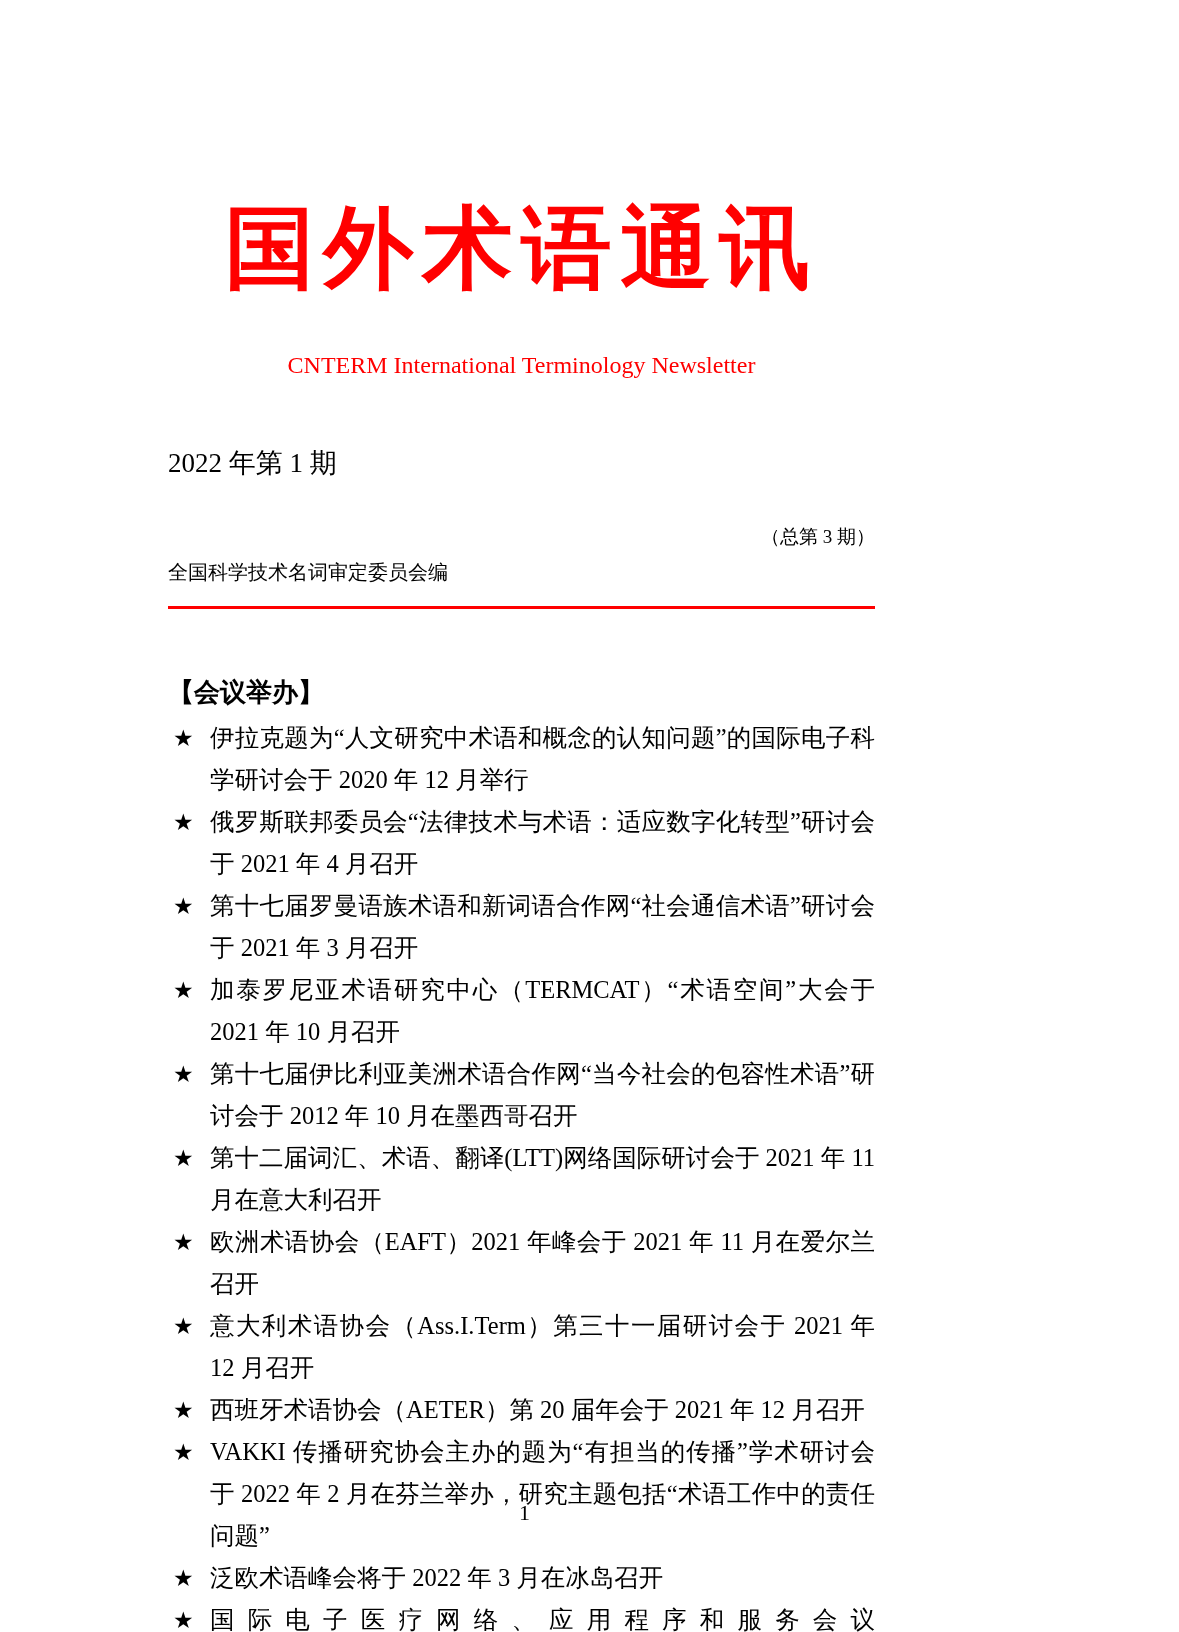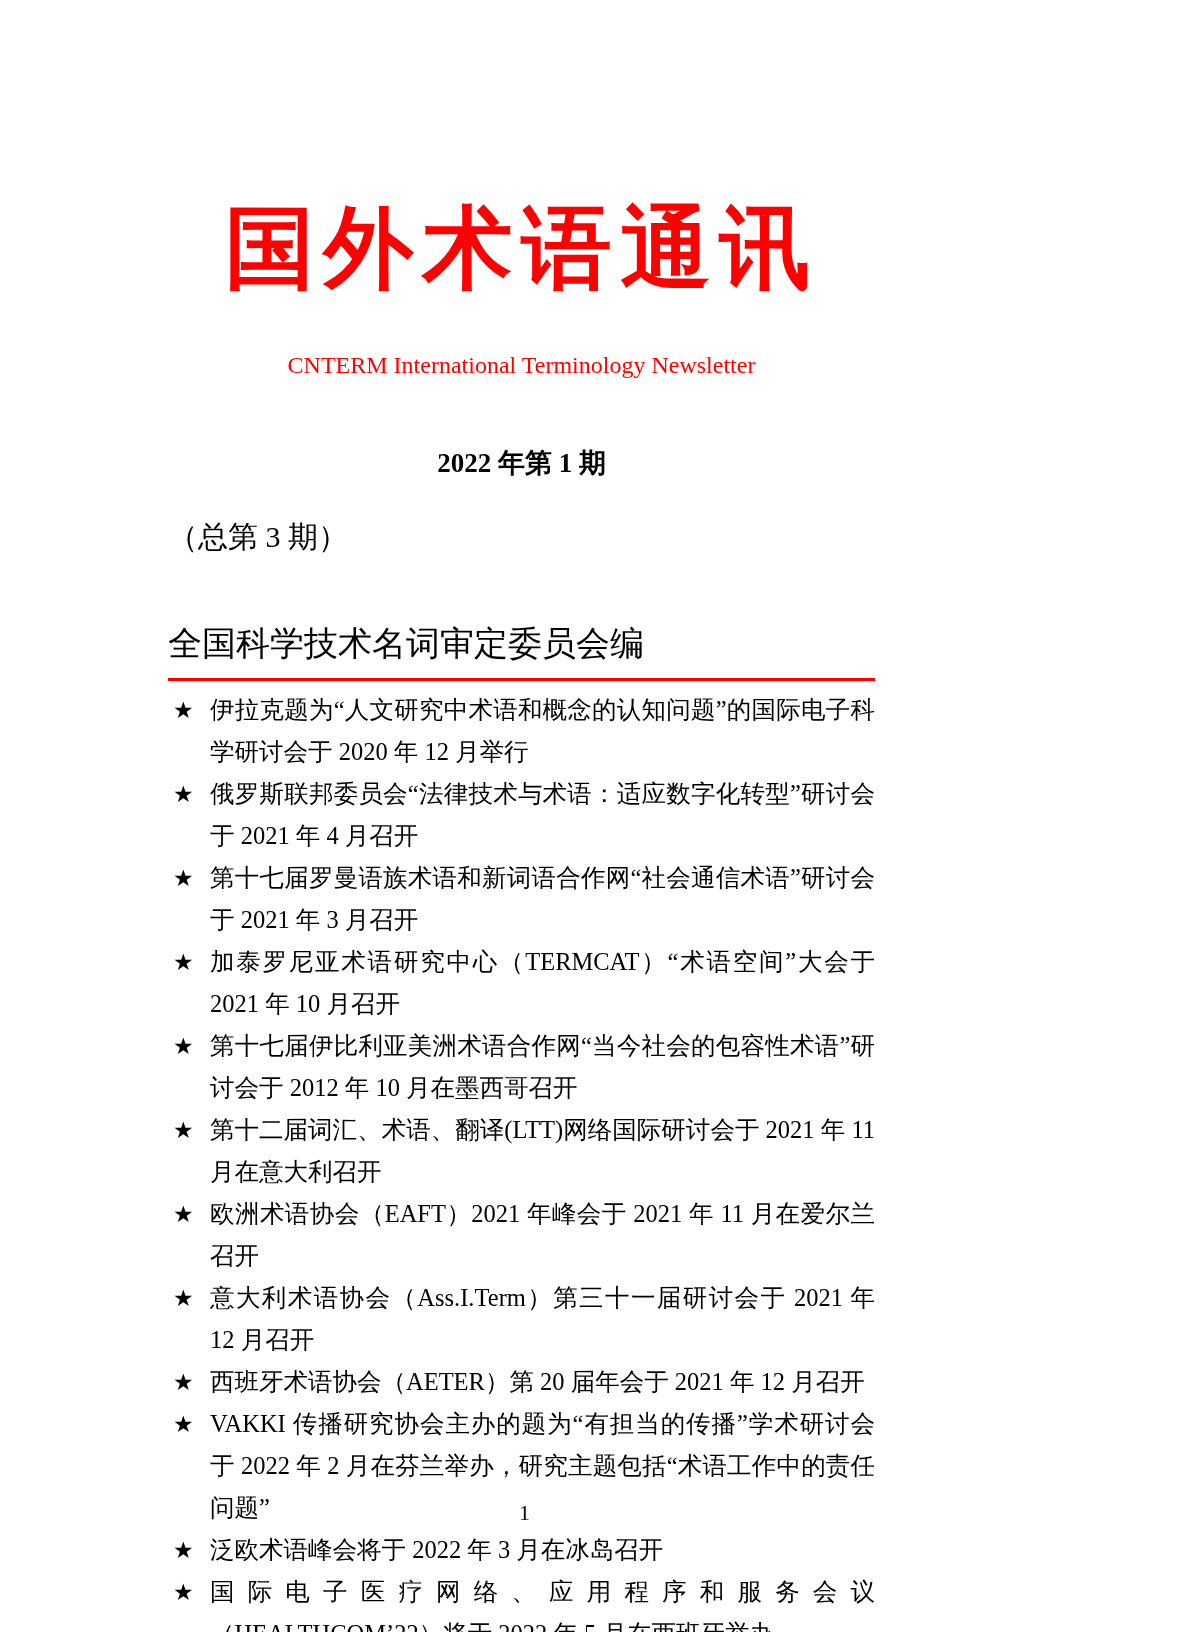--- a/index.html
+++ b/index.html
@@ -38,35 +38,32 @@
     line-height: 1.25;
     font-weight: normal;
     text-align: center;
     color: var(--accent);
     font-family: "Liberation Serif", "DejaVu Serif", serif;
   }
   .issue-line {
     margin-top: 66px;
     font-size: 27px;
     line-height: 34px;
-    text-align: center;
-    font-weight: bold;
   }
   .cumulative-line {
     margin-top: 40px;
-    font-size: 30px;
+    font-size: 19px;
     line-height: 34px;
-    text-align: left;
+    text-align: right;
   }
   .editor-row {
-    margin-top: 72px;
     display: flex;
     justify-content: space-between;
     align-items: baseline;
-    font-size: 34px;
+    font-size: 20px;
     line-height: 36px;
   }
   .red-rule {
     margin-top: 16px;
     height: 0;
     border: none;
     border-top: 3px solid var(--accent);
   }
   .section-heading {
     margin-top: 66px;
@@ -121,20 +118,21 @@
     <div class="issue-line">2022 年第 1 期</div>
 
     <div class="cumulative-line">（总第 3 期）</div>
 
     <div class="editor-row">
       <span>全国科学技术名词审定委员会编</span>
     </div>
 
     <div class="red-rule"></div>
 
+    <div class="section-heading">【会议举办】</div>
 
     <ul class="meeting-list">
         <li class="meeting-item">
           <span class="star">★</span>
           <span class="item-text">伊拉克题为“人文研究中术语和概念的认知问题”的国际电子科学研讨会于 2020 年 12 月举行</span>
         </li>
         <li class="meeting-item">
           <span class="star">★</span>
           <span class="item-text">俄罗斯联邦委员会“法律技术与术语：适应数字化转型”研讨会于 2021 年 4 月召开</span>
         </li>

